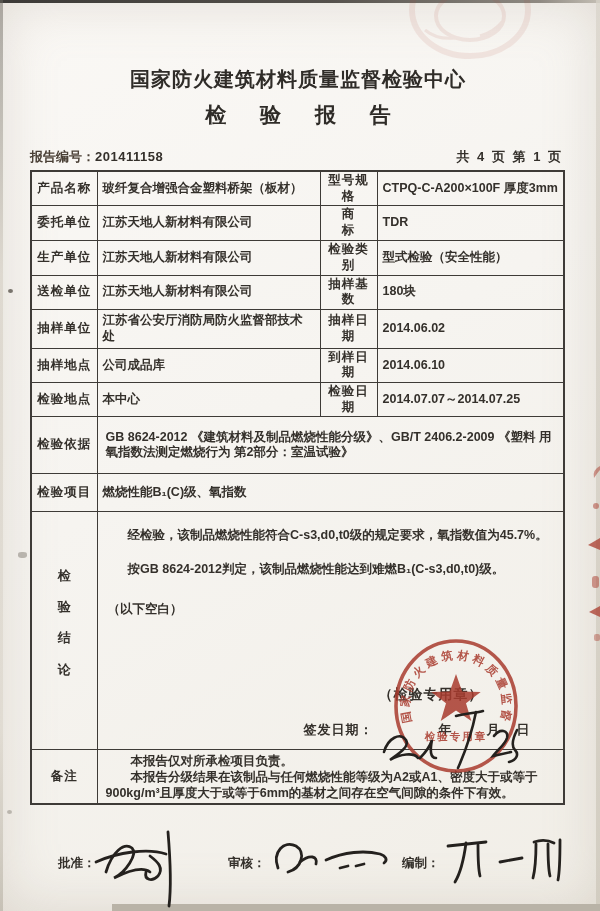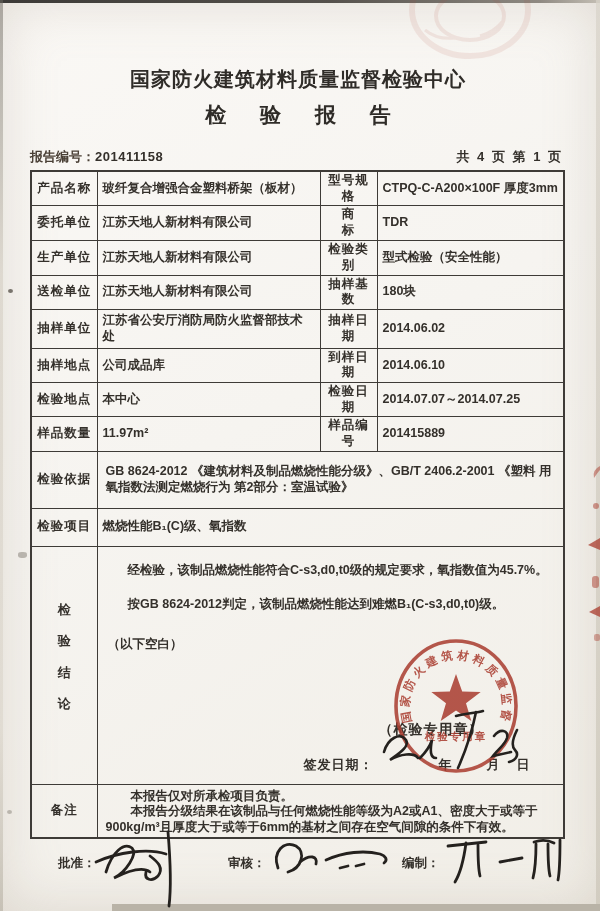--- a/index.html
+++ b/index.html
@@ -124,29 +124,23 @@
       <td class="val">公司成品库</td>
       <td class="lab">到样日期</td>
       <td class="val">2014.06.10</td>
     </tr>
     <tr class="h7">
       <td class="lab">检验地点</td>
       <td class="val">本中心</td>
       <td class="lab">检验日期</td>
       <td class="val">2014.07.07～2014.07.25</td>
     </tr>
-    <tr class="h8">
-      <td class="lab">样品数量</td>
-      <td class="val">11.97m²</td>
-      <td class="lab">样品编号</td>
-      <td class="val">201415889</td>
-    </tr>
     <tr class="h9">
       <td class="lab">检验依据</td>
-      <td class="val basis" colspan="3">GB 8624-2012 《建筑材料及制品燃烧性能分级》、GB/T 2406.2-2001 《塑料 用氧指数法测定燃烧行为 第2部分：室温试验》</td>
+      <td class="val basis" colspan="3">GB 8624-2012 《建筑材料及制品燃烧性能分级》、GB/T 2406.2-2009 《塑料 用氧指数法测定燃烧行为 第2部分：室温试验》</td>
     </tr>
     <tr class="h10">
       <td class="lab">检验项目</td>
       <td class="val" colspan="3">燃烧性能B₁(C)级、氧指数</td>
     </tr>
     <tr class="h11">
       <td class="lab">
         <div class="vlabel">
           <span>检</span>
           <span>验</span>

